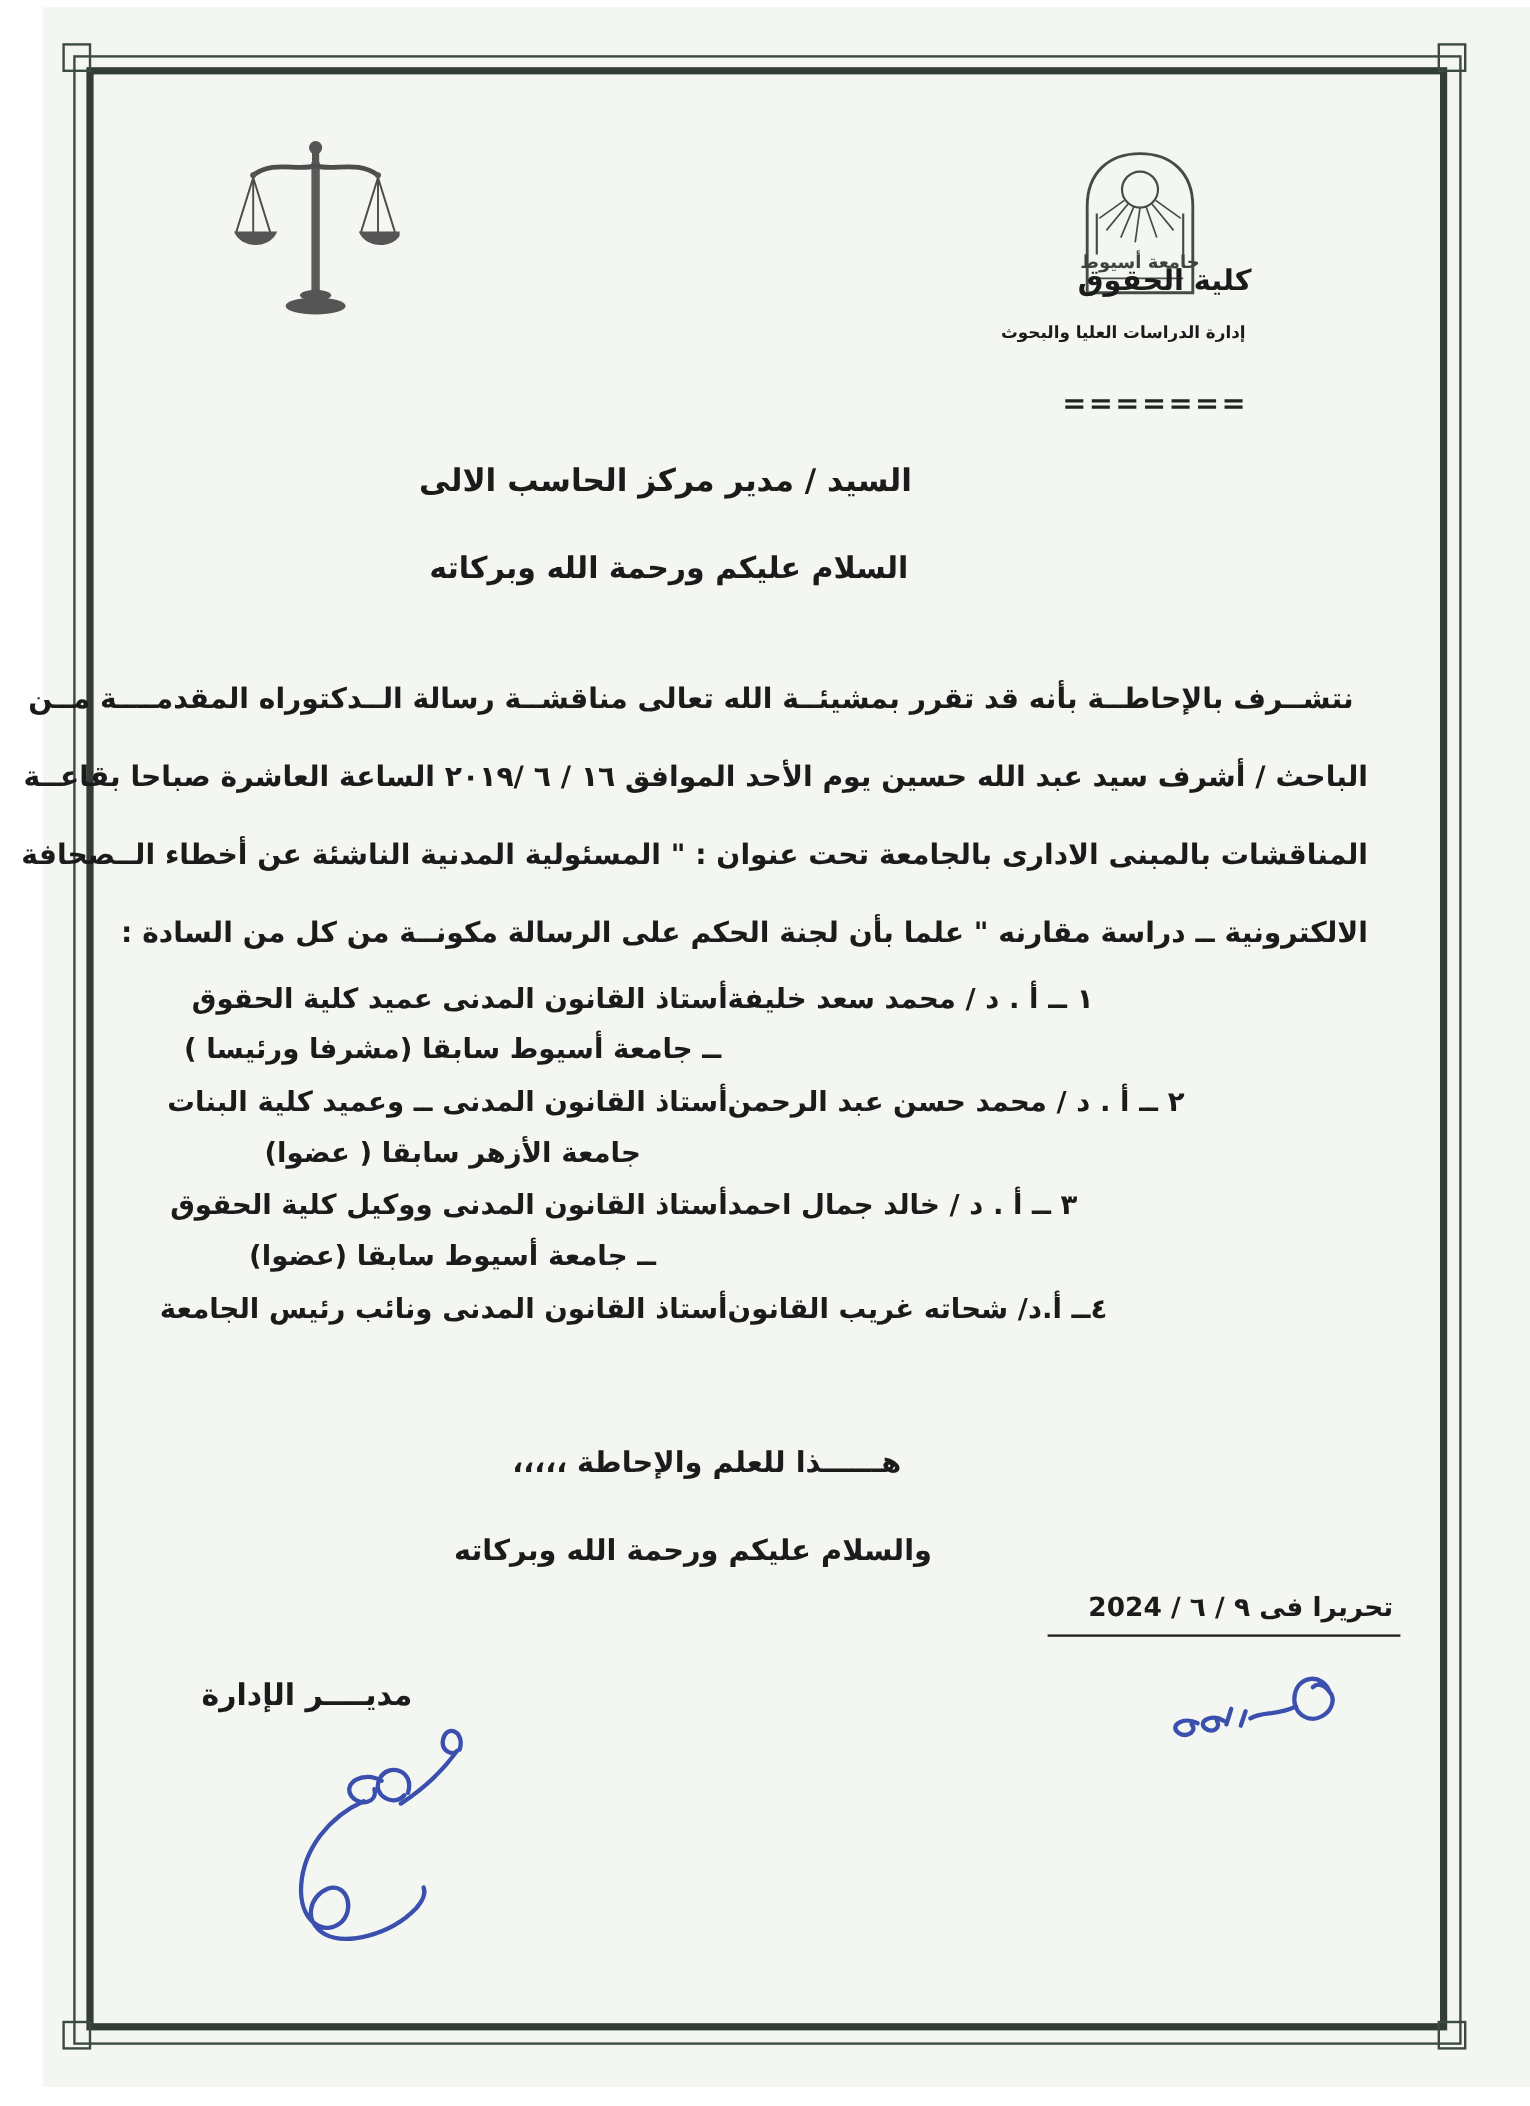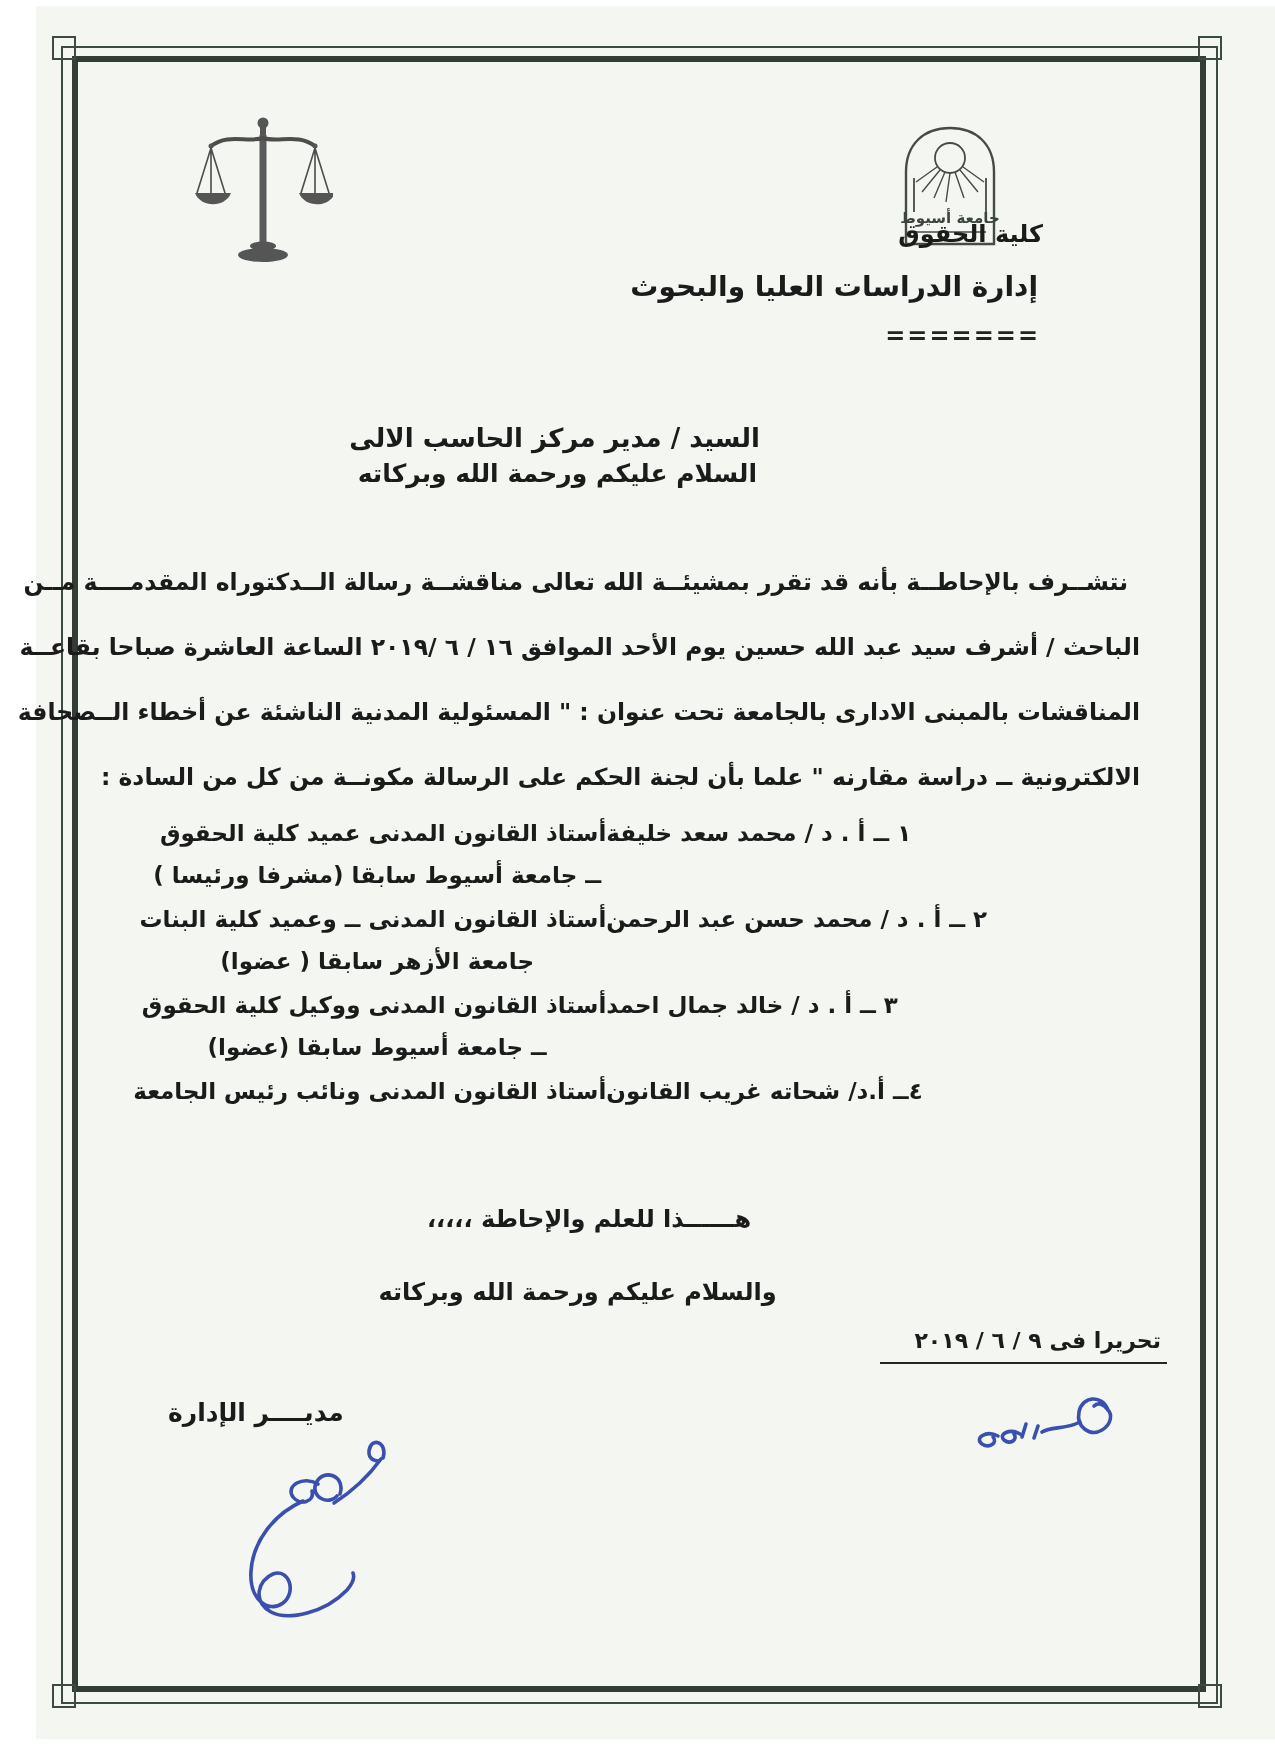--- a/index.html
+++ b/index.html
@@ -19,24 +19,24 @@
   .corner.br{left:1198px;top:1684px;}
 
   .abs{position:absolute;}
   .ink{color:#1b1b1b;font-weight:bold;}
   .rtl{direction:rtl;unicode-bidi:plaintext;}
 
   .scales-logo{left:193px;top:113px;width:140px;height:158px;}
   .univ-logo{left:898px;top:120px;width:104px;height:130px;}
 
   .faculty{right:232px;top:220px;font-size:24px;letter-spacing:.5px;}
-  .department{right:237px;top:270px;font-size:28px;}
+  .department{right:237px;top:270px;font-size:14px;}
   .separator{right:235px;top:322px;font-size:24px;letter-spacing:2px;color:#20261f;font-weight:bold;}
 
-  .addressee{right:515px;top:386px;font-size:26px;margin-top:37px;}
+  .addressee{right:515px;top:386px;font-size:26px;}
   .greeting{right:518px;top:459px;font-size:25px;}
 
   .body-par{left:128px;top:550px;width:1012px;font-size:23.5px;line-height:65px;text-align:right;}
   .body-line{white-space:nowrap;}
   .body-line.first{padding-right:12px;}
 
   .committee{left:118px;top:812px;width:872px;font-size:23px;line-height:42px;}
   .c-row{display:flex;direction:rtl;margin-bottom:2px;}
   .c-name{flex:0 0 44%;text-align:left;white-space:nowrap;}
   .c-title{flex:1;text-align:right;}
@@ -131,21 +131,21 @@
   <div class="c-row">
     <div class="c-name">٤ــ أ.د/ شحاته غريب القانون</div>
     <div class="c-title">
       <div class="t1">أستاذ القانون المدنى ونائب رئيس الجامعة</div>
     </div>
   </div>
 </div>
 
 <div class="abs ink rtl closing-note">هــــــذا للعلم والإحاطة  ،،،،،</div>
 <div class="abs ink rtl closing-salam">والسلام عليكم ورحمة الله وبركاته</div>
-<div class="abs ink rtl date-line">تحريرا فى ٩ / ٦ / ٢٠١٩</div>
+<div class="abs ink rtl date-line">تحريرا فى ٩ / ٦ / 2024</div>
 <div class="abs ink rtl director-title">مديــــر الإدارة</div>
 
 <svg class="abs sig-registrar" viewBox="0 0 195 100">
   <path class="sig" d="M168,28 C162,12 142,14 139,30 C136,45 150,55 162,48 C172,42 172,32 168,28 C164,22 158,20 154,24"></path>
   <path class="sig" d="M140,40 C124,48 112,44 102,50"></path>
   <path class="sig" d="M98,44 L94,56 M86,42 L82,55"></path>
   <path class="sig" d="M80,52 C70,46 58,52 64,58 C70,63 78,58 74,52"></path>
   <path class="sig" d="M58,54 C46,48 34,56 42,62 C50,67 58,60 53,55"></path>
 </svg>
 

